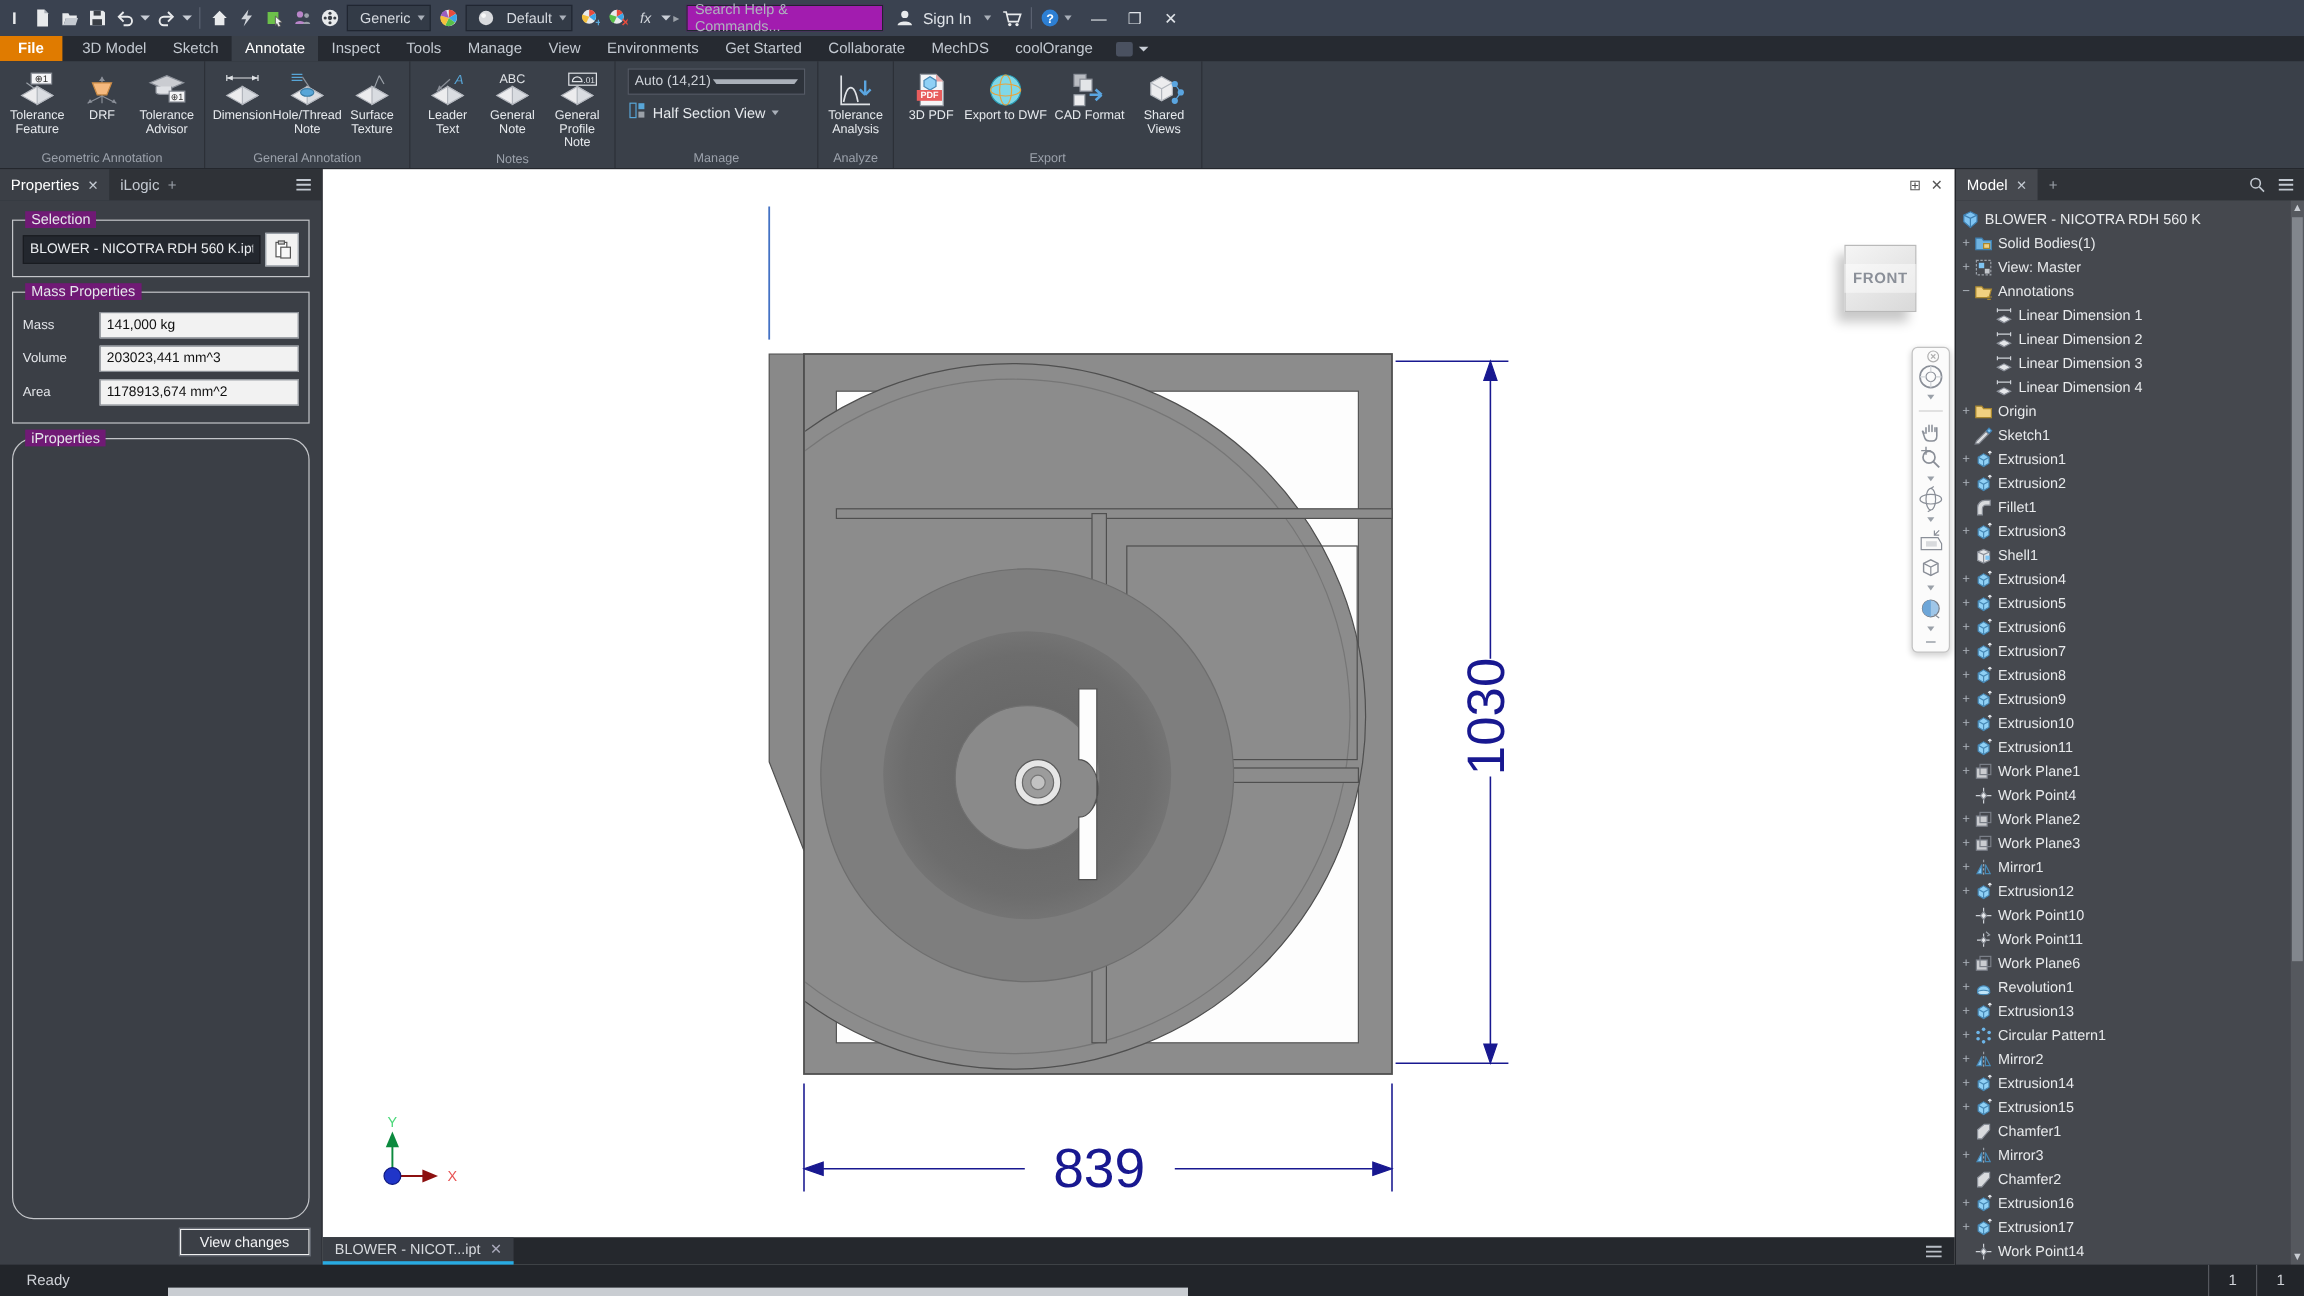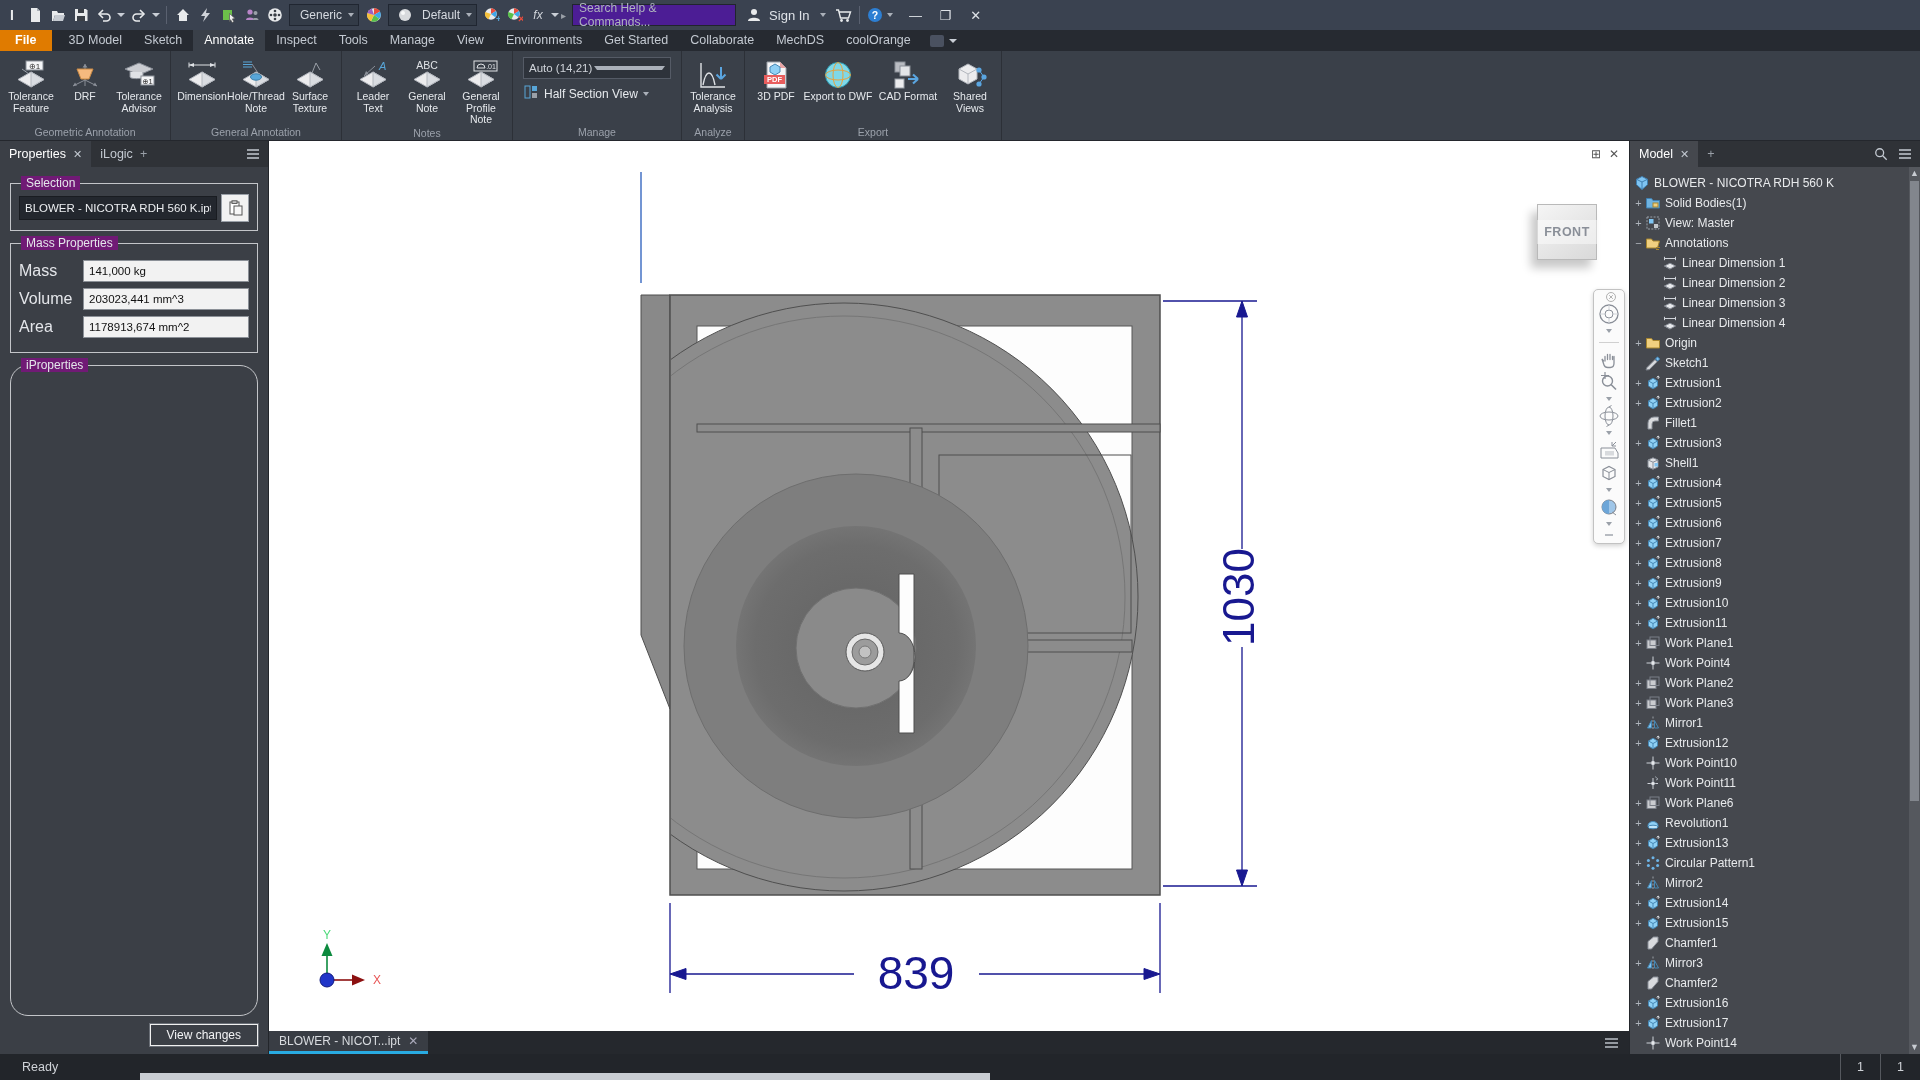--- a/index.html
+++ b/index.html
@@ -11,21 +11,21 @@
   #titlebar{height:30px;background:#3a4250;display:flex;align-items:center;color:#dfe3e8;font-size:13px;flex:0 0 auto;}
   .qat{display:flex;align-items:center;height:30px;}
   .qat-icon{width:23px;height:24px;display:flex;align-items:center;justify-content:center;cursor:default;}
   .qat-caret{width:0;height:0;border-left:4px solid transparent;border-right:4px solid transparent;border-top:4px solid #c9ced6;margin:0 2px;}
   .qat-sep{width:1px;height:18px;background:#59masks6;background:#5a6170;margin:0 4px;}
   .tb-combo{display:flex;align-items:center;background:#333b47;border:1px solid #202631;height:20px;margin:0 3px;padding:0 4px;color:#d6dae0;font-size:12px;}
   .tb-combo .cval{padding:0 6px;}
   #tb-title{flex:1;text-align:center;white-space:nowrap;color:#e3e6ea;}
   #tb-title .doc{margin-left:26px;}
   #tb-right{display:flex;align-items:center;height:30px;}
-  #tb-search{width:150px;height:20px;background:#4c1d95;border:1px solid #20252e;color:#aeb4bd;font-size:12px;display:flex;align-items:center;padding:0 6px;margin:0 6px;}
+  #tb-search{width:150px;height:20px;background:#a21caf;border:1px solid #20252e;color:#aeb4bd;font-size:12px;display:flex;align-items:center;padding:0 6px;margin:0 6px;}
   .winbtn{width:30px;height:30px;display:flex;align-items:center;justify-content:center;color:#dfe3e8;font-size:13px;}
   .tb-label{margin:0 4px;}
 
   
   #tabrow{height:21px;background:#262a31;display:flex;align-items:stretch;font-size:12.5px;color:#c3c9d1;flex:0 0 auto;}
   .tab{padding:2px 11px 3px;display:flex;align-items:center;cursor:default;}
   .tab.file{background:#e07b00;color:#fff;font-weight:bold;margin-right:6px;padding:2px 15px 3px;}
   .tab.active{background:#3a4049;color:#ffffff;}
   .tab-addin{display:flex;align-items:center;gap:3px;padding:0 8px;}
   .tab-addin .box{width:14px;height:12px;background:#4a5160;border-radius:2px;}
@@ -54,21 +54,21 @@
   .ptab{display:flex;align-items:center;gap:7px;padding:0 9px;color:#c3c9d1;}
   .ptab.active{background:#3b3f46;color:#fff;}
   .ptab .x{font-size:11px;color:#c3c9d1;}
   #lp-burger{margin-left:auto;display:flex;align-items:center;padding:0 8px;}
   .grp{border:1px solid #c3c5c9;margin:12px 10px 0;position:relative;padding:10px 8px 8px;}
   .grp-title{position:absolute;top:-8px;left:10px;background:#701a75;padding:0 5px;font-size:12px;color:#e4e6ea;}
   #sel-row{display:flex;gap:4px;align-items:center;}
   #sel-input{flex:1;background:#23272e;border:1px solid #191c21;color:#eceef1;font-size:11.5px;height:22px;padding:0 5px;font-family:"Liberation Sans",sans-serif;}
   #sel-copy{width:26px;height:26px;background:#f2f2f2;border:1px solid #9aa0a8;display:flex;align-items:center;justify-content:center;}
   .mrow{display:flex;align-items:center;margin:6px 0;}
-  .mrow .mlabel{width:98px;font-size:16px;}
+  .mrow .mlabel{width:98px;font-size:11px;}
   .mrow input{flex:1;background:#f2f2f2;border:1px solid #8b9097;color:#111;font-size:11.5px;height:20px;padding:0 5px;font-family:"Liberation Sans",sans-serif;}
   #iprops{flex:1;margin-bottom:8px;border-radius:18px;}
   #savebar{display:flex;justify-content:flex-end;padding:0 10px 8px;}
   #savebtn{background:#3b3f46;border:1px solid #f0f0f0;outline:1px solid #6a6f77;color:#f2f3f5;font-size:12px;padding:3px 16px;font-family:"Liberation Sans",sans-serif;}
 
   
   #viewport{flex:1;position:relative;background:#ffffff;min-width:0;}
   #drawing{position:absolute;left:0;top:0;}
   #viewcube{position:absolute;left:1268px;top:63px;width:58px;height:54px;background:linear-gradient(145deg,#f5f5f5,#d9d9d9);border:1px solid #b9b9b9;display:flex;align-items:center;justify-content:center;color:#8a8f98;font-weight:bold;font-size:12.5px;letter-spacing:.5px;box-shadow:-6px 8px 9px rgba(0,0,0,.22);}
   #viewcube .inner{background:rgba(255,255,255,.45);padding:5px 7px;}

